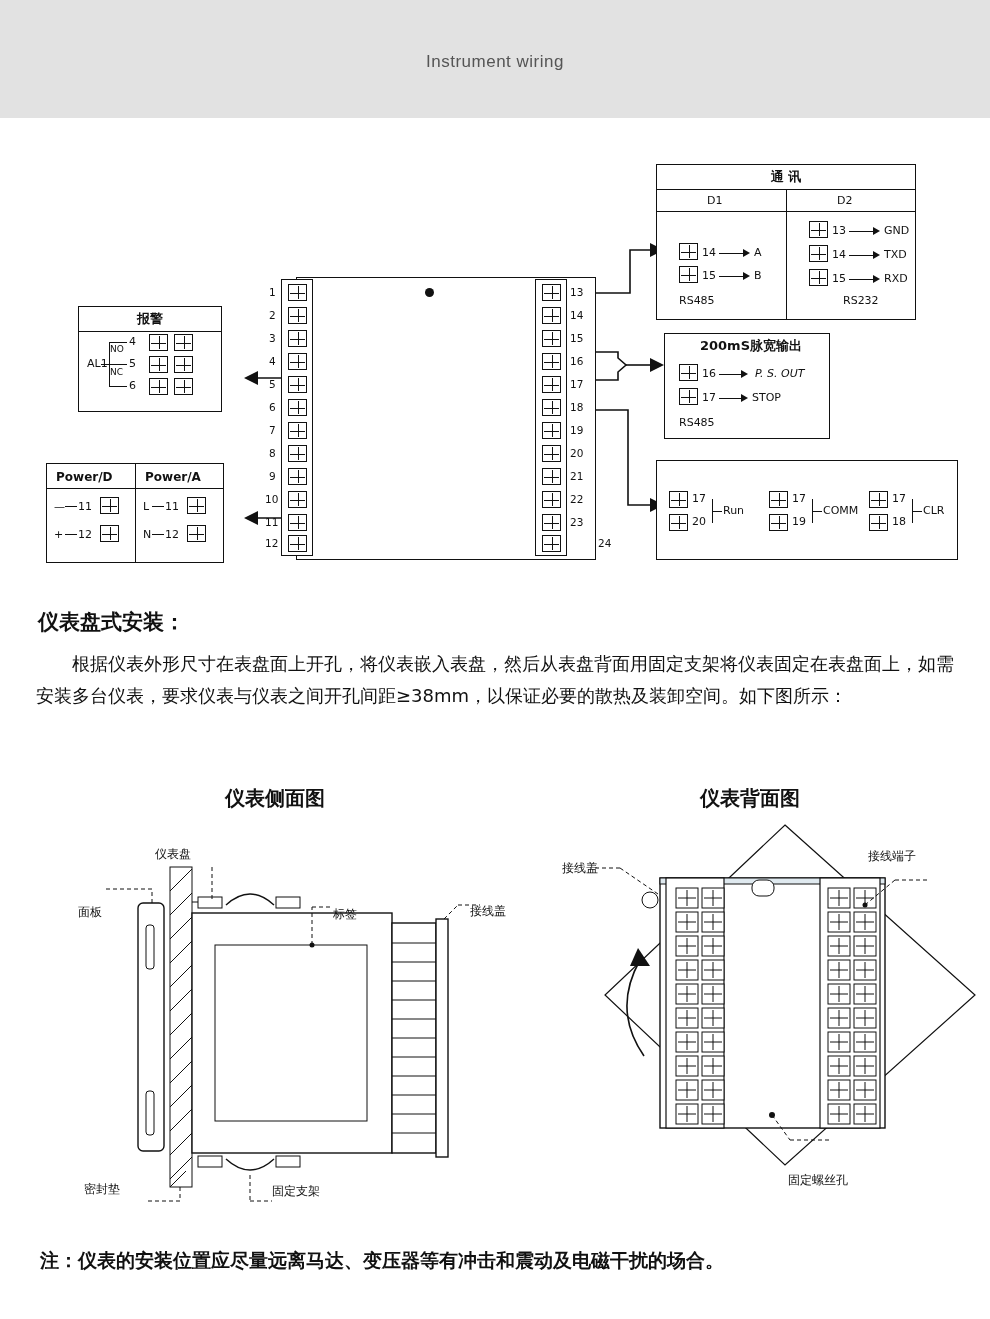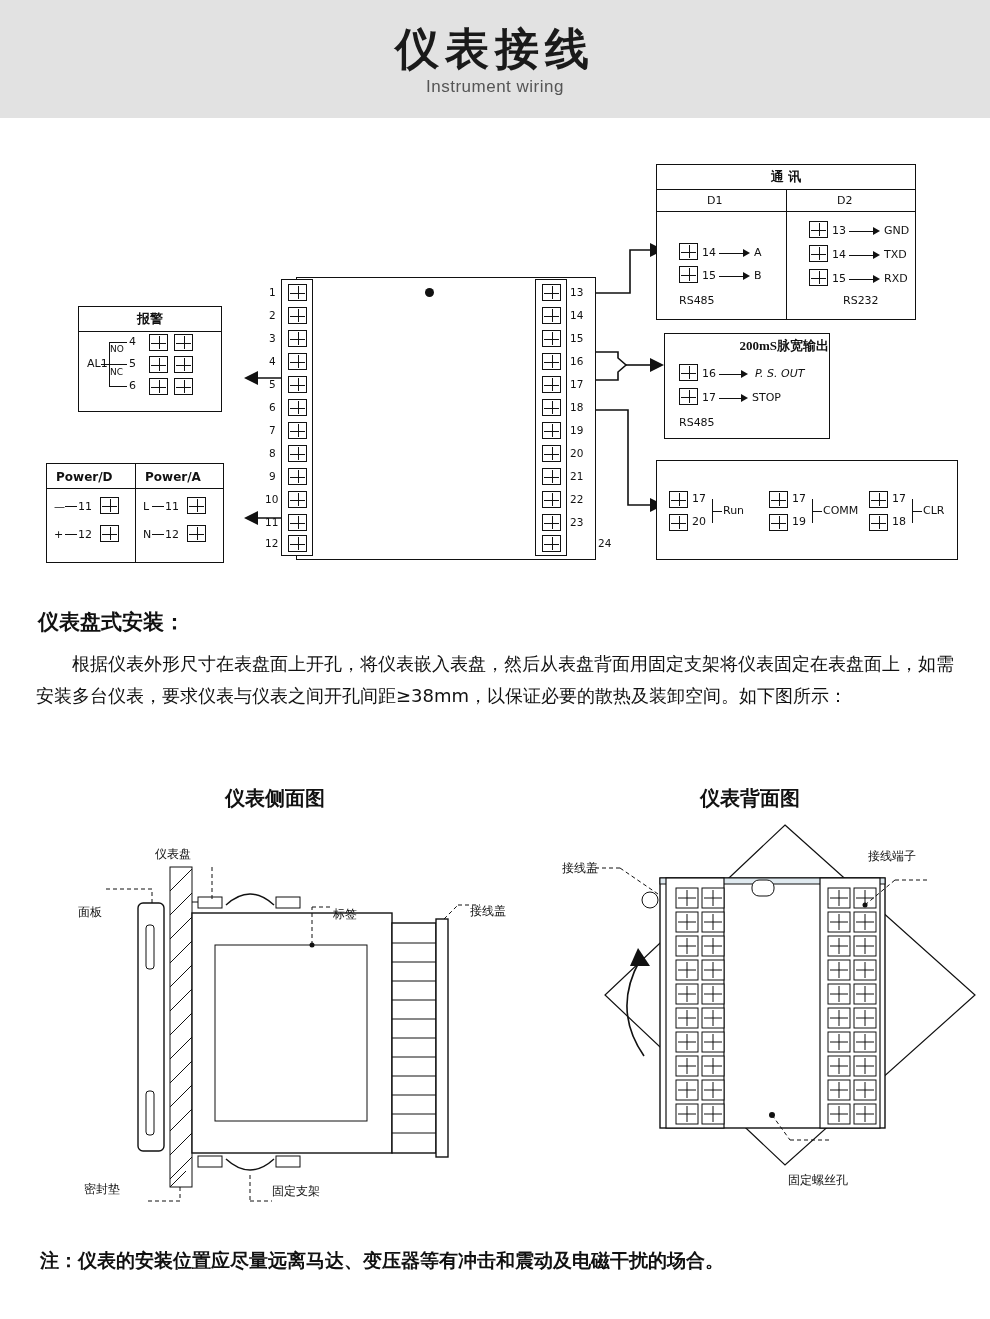--- a/index.html
+++ b/index.html
@@ -65,21 +65,20 @@
   .note{
     position:absolute;font-family:"DejaVu Sans",sans-serif;font-weight:bold;font-size:19px;
   }
   .cap{position:absolute;font-size:12px;font-family:"DejaVu Sans",sans-serif;white-space:nowrap;}
   svg{position:absolute;left:0;top:0;overflow:visible;}
 </style>
 </head>
 <body>
 
 <div class="header">
-  <div class="cn">仪表接线</div>
   <div class="en">Instrument wiring</div>
 </div>
 
 <div>
 
   <svg width="990" height="600">
 
     <path d="M596,293 L630,293 L630,250 L650,250" fill="none" stroke="#111" stroke-width="1.6"></path>
     <polygon points="650,243 664,250 650,257" fill="#111"></polygon>
 
@@ -133,21 +132,21 @@
     <div class="term" style="left:152px;top:104px;"></div>
     <div class="lbl" style="left:175px;top:107px;">15</div>
     <div class="hl" style="left:192px;top:114px;width:26px;"></div>
     <div class="arrow-sr" style="left:216px;top:110px;"></div>
     <div class="lbl" style="left:227px;top:107px;">RXD</div>
 
     <div class="lbl" style="left:186px;top:129px;">RS232</div>
   </div>
 
   <div class="box" id="pulse-panel" style="left:664px;top:333px;width:166px;height:106px;">
-    <div class="boxtitle" style="border-bottom:none;text-align:right;padding-left:8px;font-family:Liberation Serif, serif;">200mS脉宽输出</div>
+    <div class="boxtitle" style="border-bottom:none;text-align:center;padding-left:8px;">200mS脉宽输出</div>
 
     <div class="term" style="left:14px;top:30px;"></div>
     <div class="lbl" style="left:37px;top:33px;">16</div>
     <div class="hl" style="left:54px;top:40px;width:24px;"></div>
     <div class="arrow-sr" style="left:76px;top:36px;"></div>
     <div class="lbl" style="left:90px;top:33px;font-style:italic;">P. S. OUT</div>
 
     <div class="term" style="left:14px;top:54px;"></div>
     <div class="lbl" style="left:37px;top:57px;">17</div>
     <div class="hl" style="left:54px;top:64px;width:24px;"></div>

